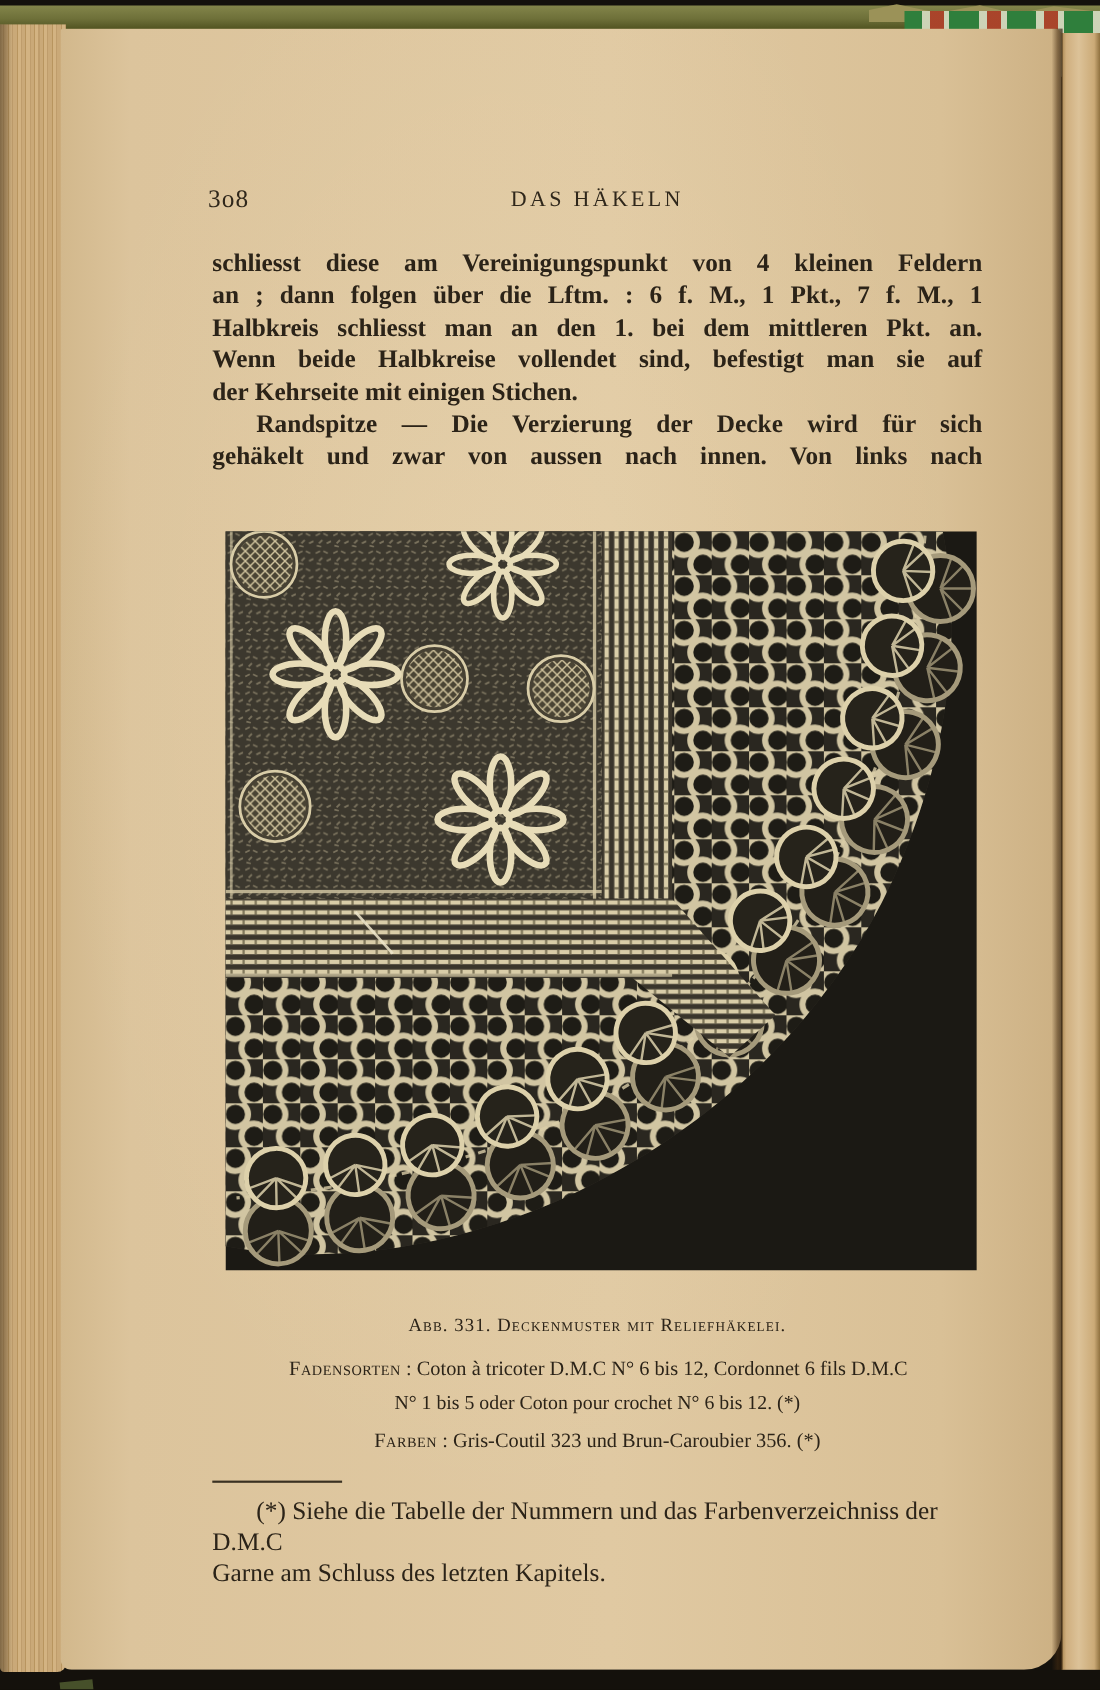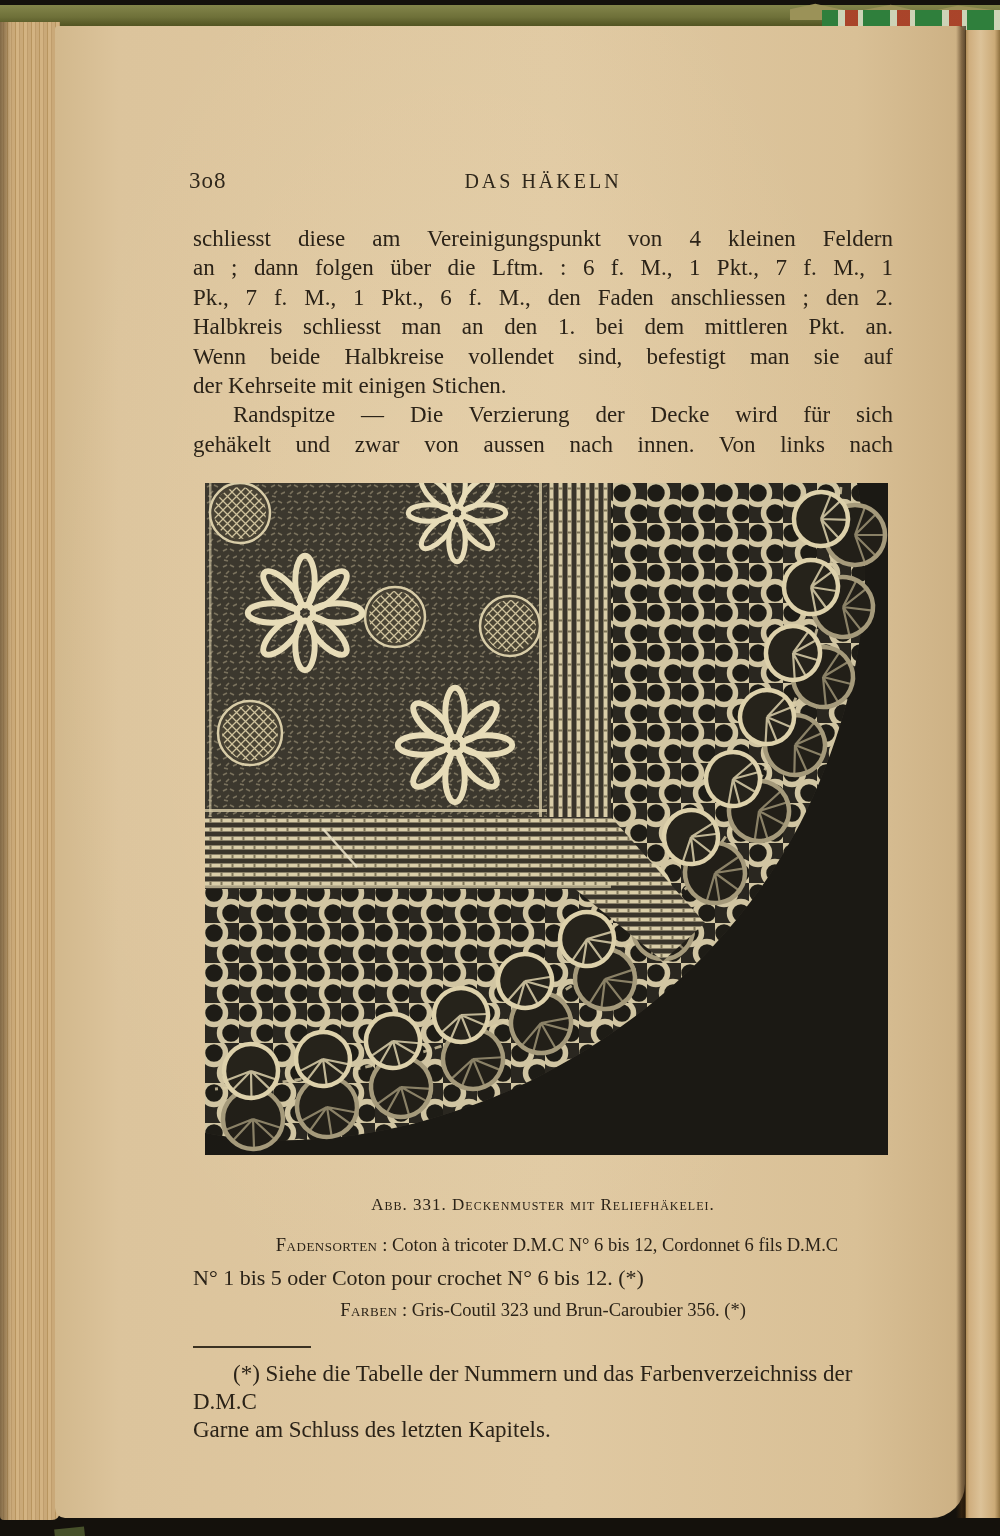--- a/index.html
+++ b/index.html
@@ -36,36 +36,36 @@
       radial-gradient(ellipse at 45% 40%,rgba(255,244,214,.16) 0,rgba(0,0,0,0) 60%),
       linear-gradient(90deg,#d2b88c 0,#dcc49c 7%,#e0c9a2 55%,#d9c096 88%,#ccb083 100%);
     border-radius:3px 6px 34px 10px;}
   .green-corner{position:absolute;left:0px;top:1502px;width:30px;height:18px;background:#46502a;transform:rotate(-6deg);}
 
   .pageno{position:absolute;left:134px;top:142px;font-size:23px;color:#2f271b;letter-spacing:1px;}
   .running-head{position:absolute;left:138px;top:145px;width:700px;text-align:center;
     font-size:20px;letter-spacing:3px;color:#2f271b;}
 
   .bodytext{position:absolute;left:138px;top:198px;width:700px;
-    font-size:23px;line-height:29.4px;color:#2b2318;}
+    font-size:23px;line-height:29.4px;color:#2b2318;font-weight:bold;}
   .bodytext .ln{width:700px;}
   .j{text-align:justify;text-align-last:justify;}
   .ind{text-indent:40px;}
 
   
   .figure{position:absolute;left:150px;top:457px;width:683px;height:672px;}
   .figure svg{display:block;}
 
   
   .cap-title{position:absolute;left:138px;top:1169px;width:700px;text-align:center;
     font-variant:small-caps;letter-spacing:1px;font-size:17px;color:#2b2318;}
   .cap-line{position:absolute;left:104px;top:1209px;width:770px;text-align:center;
     font-size:18.5px;color:#2b2318;}
-  .cap-line2{position:absolute;left:138px;top:1239px;width:700px;text-align:left;
-    font-size:22px;color:#2b2318;}
+  .cap-line2{position:absolute;left:138px;top:1239px;width:700px;text-align:center;
+    font-size:18px;color:#2b2318;}
   .cap-line3{position:absolute;left:138px;top:1274px;width:700px;text-align:center;
     font-size:18.5px;color:#2b2318;}
   .sc{font-variant:small-caps;letter-spacing:.5px;}
 
   .foot-rule{position:absolute;left:138px;top:1320px;width:118px;height:2px;background:#3a3122;}
   .footnote{position:absolute;left:138px;top:1334px;width:706px;
     font-size:23px;line-height:28px;color:#2b2318;}
 </style>
 </head>
 <body>
@@ -85,21 +85,20 @@
     <div class="green-corner"></div>
   </div>
   <div class="gutter"></div>
 
   <div class="pageno" style="left:189px;top:168px;">3o8</div>
   <div class="running-head" style="left:193px;top:170px;">DAS HÄKELN</div>
 
   <div class="bodytext" style="left:193px;top:224px;">
     <div class="ln j">schliesst diese am Vereinigungspunkt von 4 kleinen Feldern</div>
     <div class="ln j">an ; dann folgen über die Lftm. : 6 f. M., 1 Pkt., 7 f. M., 1</div>
-    <div class="ln j">Pk., 7 f. M., 1 Pkt., 6 f. M., den Faden anschliessen ; den 2.</div>
     <div class="ln j">Halbkreis schliesst man an den 1. bei dem mittleren Pkt. an.</div>
     <div class="ln j">Wenn beide Halbkreise vollendet sind, befestigt man sie auf</div>
     <div class="ln">der Kehrseite mit einigen Stichen.</div>
     <div class="ln j ind">Randspitze — Die Verzierung der Decke wird für sich</div>
     <div class="ln j">gehäkelt und zwar von aussen nach innen. Von links nach</div>
   </div>
 
   <div class="figure" style="left:205px;top:483px;">
     <svg width="683" height="672" viewBox="0 0 683 672">
       <defs>
@@ -206,21 +205,21 @@
       <use href="#flower" transform="translate(100,130) scale(1.08)"></use>
       <use href="#flower" transform="translate(250,262) scale(1.08)"></use>
       <use href="#flower" transform="translate(252,30) scale(0.92)"></use>
 
       <path d="M118 346 L152 384" stroke="#efe7cc" stroke-width="2.5" opacity=".85"></path>
     </svg>
   </div>
 
   <div class="cap-title" style="left:193px;top:1195px;">Abb. 331. Deckenmuster mit Reliefhäkelei.</div>
 
-  <div class="cap-line" style="left:172px;top:1235px;">
+  <div class="cap-line" style="left:159px;top:1235px;">
     <span class="sc">Fadensorten</span><span> : Coton à tricoter D.M.C N° 6 bis 12, Cordonnet 6 fils D.M.C</span>
   </div>
   <div class="cap-line2" style="left:193px;top:1265px;">N° 1 bis 5 oder Coton pour crochet N° 6 bis 12. (*)</div>
 
   <div class="cap-line3" style="left:193px;top:1300px;">
     <span class="sc">Farben</span><span> : Gris-Coutil 323 und Brun-Caroubier 356. (*)</span>
   </div>
 
   <div class="foot-rule" style="left:193px;top:1346px;"></div>
   <div class="footnote" style="left:193px;top:1360px;">

